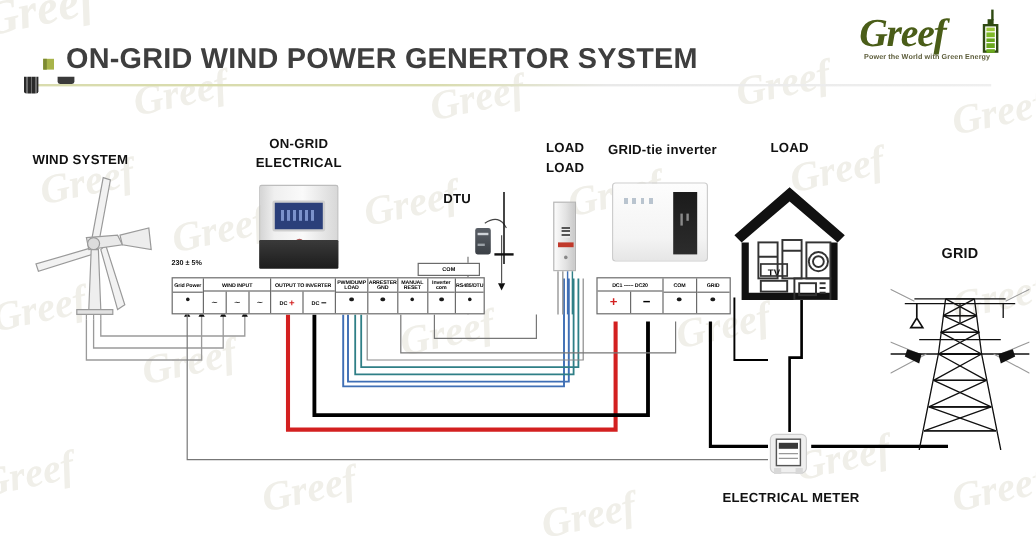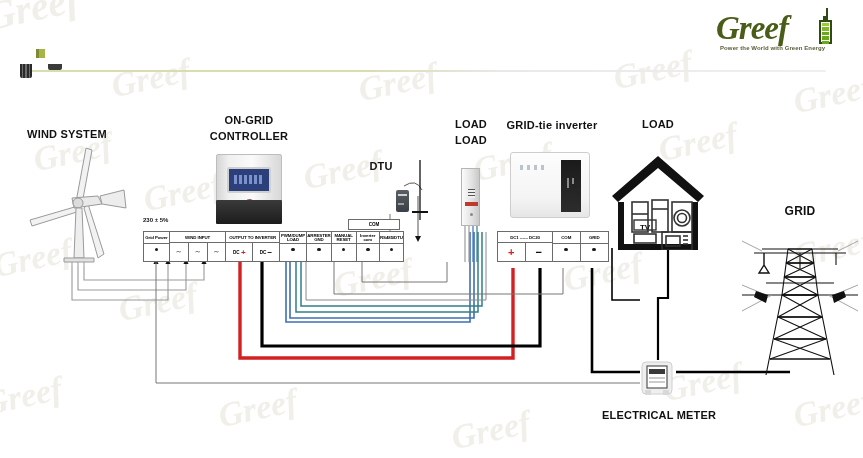--- a/index.html
+++ b/index.html
@@ -209,20 +209,21 @@
   <div class="wm" style="left:330px;  top:268px;  font-size:34px; transform:rotate(-12deg);">Greef</div>
   <div class="wm" style="left:560px;  top:262px;  font-size:34px; transform:rotate(-12deg);">Greef</div>
   <div class="wm" style="left:790px;  top:238px;  font-size:34px; transform:rotate(-12deg);">Greef</div>
   <div class="wm" style="left:-20px;  top:386px;  font-size:34px; transform:rotate(-12deg);">Greef</div>
   <div class="wm" style="left:215px;  top:398px;  font-size:34px; transform:rotate(-12deg);">Greef</div>
   <div class="wm" style="left:448px;  top:420px;  font-size:34px; transform:rotate(-12deg);">Greef</div>
   <div class="wm" style="left:660px;  top:372px;  font-size:34px; transform:rotate(-12deg);">Greef</div>
   <div class="wm" style="left:790px;  top:398px;  font-size:34px; transform:rotate(-12deg);">Greef</div>
 
   <div class="title-bullet"></div>
+  <div class="page-title">ON-GRID WIND POWER GENERTOR SYSTEM</div>
   <div class="title-rule"></div>
 
   <div class="logo">
     <div class="logo-word">Greef</div>
     <div class="logo-bat-bolt"></div>
     <div class="logo-bat-cap"></div>
     <div class="logo-bat">
         <i></i>
         <i></i>
         <i></i>
@@ -305,21 +306,21 @@
       </g>
       <g stroke="#9a9a9a" stroke-width="1">
         <line x1="44" y1="116" x2="44" y2="124"></line>
         <line x1="50" y1="116" x2="50" y2="124"></line>
         <line x1="56" y1="116" x2="56" y2="124"></line>
       </g>
     </svg>
   </div>
 
   <div class="lbl" style="left:200px; top:114px; width:98px;">ON-GRID</div>
-  <div class="lbl" style="left:200px; top:130px; width:98px;">CONTROLLER</div>
+  <div class="lbl" style="left:200px; top:130px; width:98px;">ELECTRICAL</div>
 
   <div class="ctrl-body">
     <div class="ctrl-screen">
         <span></span>
       </div>
     <div class="ctrl-knob"></div>
     <div class="ctrl-txt-l">▪▫</div>
     <div class="ctrl-txt-r">Greef</div>
   </div>
   <div class="ctrl-base"></div>

